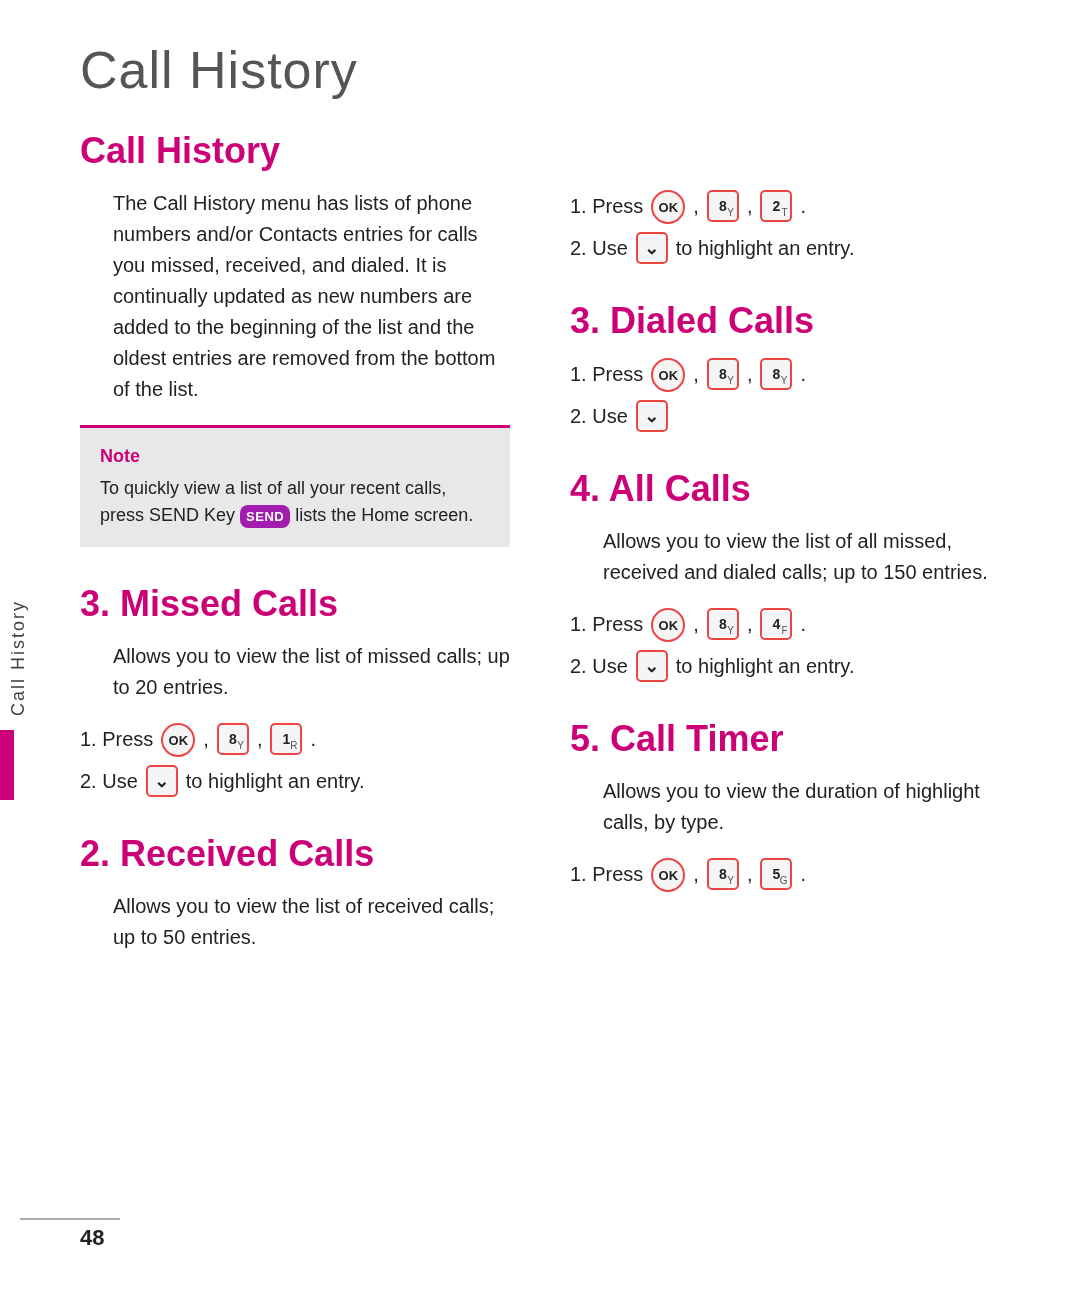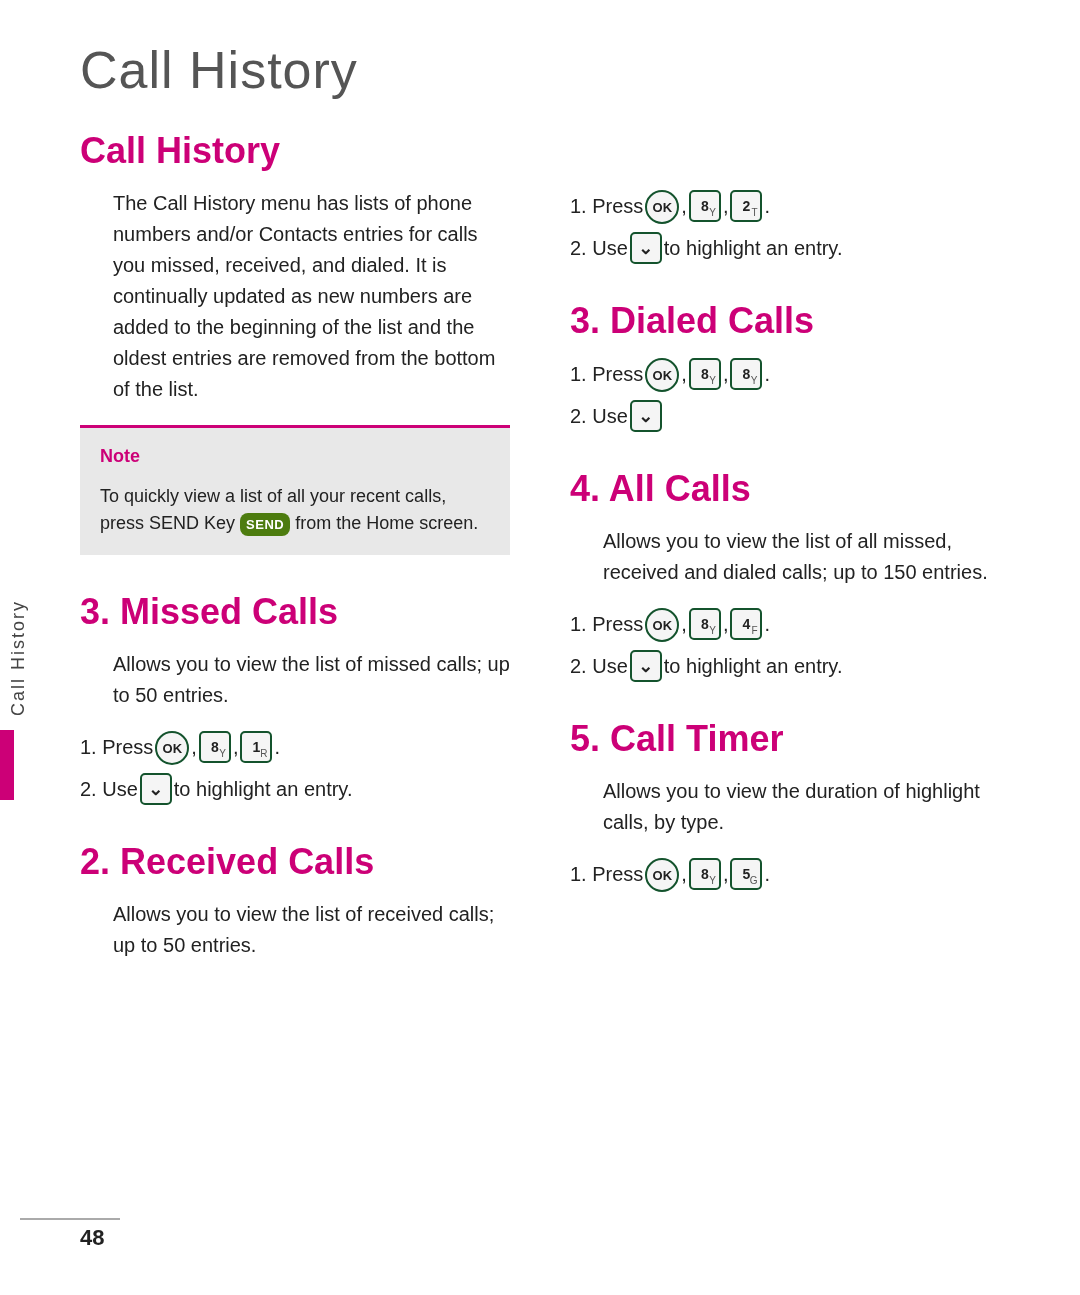--- a/index.html
+++ b/index.html
@@ -56,36 +56,36 @@
       background: #e8e8e8;
       border-top: 3px solid #cc0077;
       padding: 18px 20px;
       margin-bottom: 32px;
     }
 
     .note-label {
       font-size: 18px;
       font-weight: bold;
       color: #cc0077;
-      margin-bottom: 16px;
+      margin-bottom: 8px;
     }
 
     .note-text {
       font-size: 18px;
       color: #222;
       line-height: 1.5;
     }
 
     .note-text strong {
       font-weight: normal;
     }
 
     .send-key-badge {
       display: inline-block;
-      background: #4d7c0f;
+      background: #a21caf;
       color: #fff;
       font-size: 13px;
       font-weight: bold;
       padding: 2px 6px;
       border-radius: 8px;
       letter-spacing: 0.5px;
       vertical-align: middle;
     }
 
     .sub-section {
@@ -97,32 +97,33 @@
       margin-top: 14px;
     }
 
     .step-list li {
       font-size: 20px;
       color: #222;
       line-height: 1.6;
       margin-bottom: 8px;
       display: flex;
       align-items: flex-start;
+      gap: 6px;
     }
 
     .step-num {
       flex-shrink: 0;
     }
 
     
     .key-badge {
       display: inline-flex;
       align-items: center;
       justify-content: center;
-      border: 2px solid #14532d;
+      border: 2px solid #ef4444;
       border-radius: 5px;
       min-width: 32px;
       height: 32px;
       padding: 0 5px;
       font-size: 14px;
       font-weight: bold;
       color: #222;
       vertical-align: middle;
       background: #f5f5f5;
       margin: 0 2px;
@@ -214,28 +215,28 @@
 
     <div class="sub-section">
       <div class="section-heading">Call History</div>
       <div class="body-text">The Call History menu has lists of phone numbers and/or Contacts entries for calls you missed, received, and dialed. It is continually updated as new numbers are added to the beginning of the list and the oldest entries are removed from the bottom of the list.</div>
 
       <div class="note-box">
         <div class="note-label">Note</div>
         <div class="note-text">
           <span>To quickly view a list of all your recent calls, press <strong>SEND Key</strong></span>
           <span class="send-key-badge">SEND</span>
-          <span> from the Home screen.</span>
+          <span> lists the Home screen.</span>
         </div>
       </div>
     </div>
 
     <div class="sub-section">
       <div class="section-heading">3. Missed Calls</div>
-      <div class="body-text">Allows you to view the list of missed calls; up to 50 entries.</div>
+      <div class="body-text">Allows you to view the list of missed calls; up to 20 entries.</div>
       <ul class="step-list">
         <li>
           <span class="step-num">1. Press</span>
           <span class="key-badge key-ok">OK</span>
           <span>,</span>
           <span class="key-badge">8<span class="sub-letter">Y</span></span>
           <span>,</span>
           <span class="key-badge">1<span class="sub-letter">R</span></span>
           <span>.</span>
         </li>

